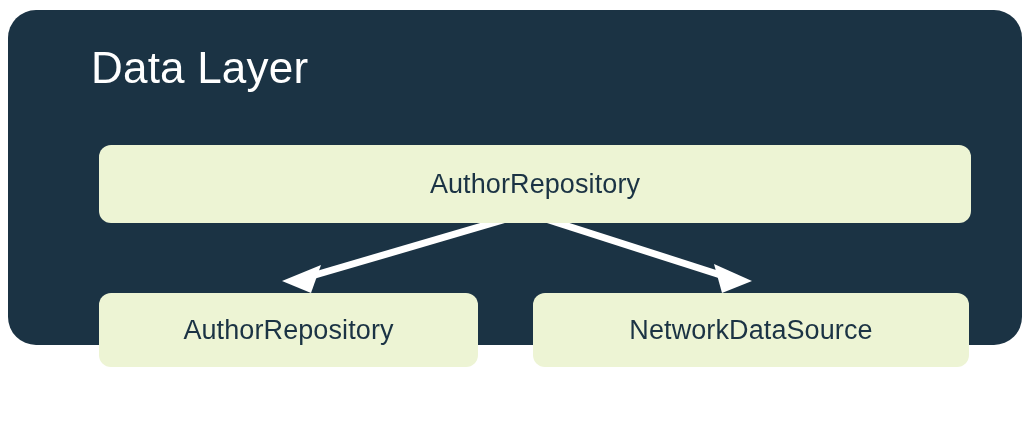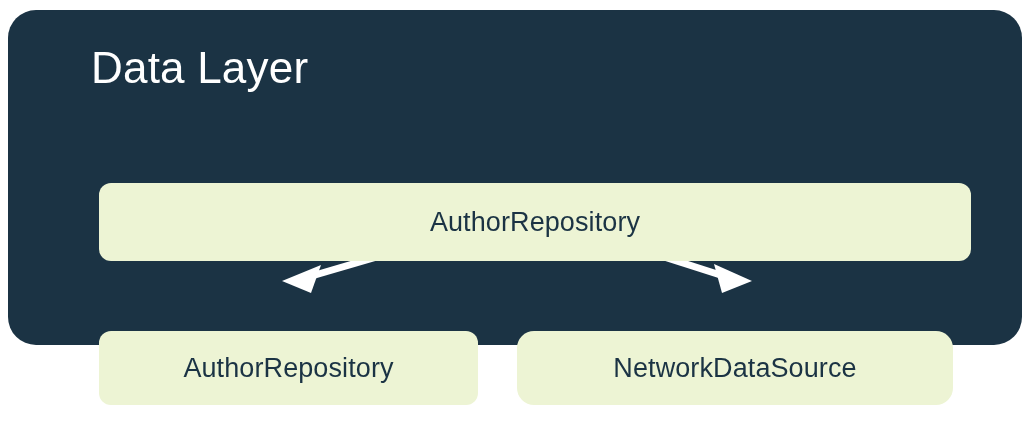--- a/index.html
+++ b/index.html
@@ -50,21 +50,20 @@
 
   
   .node {
     position: absolute;
     background: #EDF4D4;
     border-radius: 12px;
     display: flex;
     align-items: center;
     justify-content: center;
     box-sizing: border-box;
-    margin-top: 38px;
   }
   .node-label {
     font-size: 27px;
     line-height: 30px;
     font-weight: 400;
     color: #1B3344;
     letter-spacing: 0.1px;
     white-space: nowrap;
   }
 
@@ -74,25 +73,24 @@
     width: 872px;
     height: 78px;
   }
   .node-local {
     left: 91px;
     top: 283px;
     width: 379px;
     height: 74px;
   }
   .node-network {
-    left: 509px;
+    left: 525px;
     top: 283px;
     width: 436px;
     height: 74px;
-    border-radius: 17px;
   }
 
   
   .edges {
     position: absolute;
     left: 0;
     top: 0;
     width: 1014px;
     height: 405px;
     pointer-events: none;

